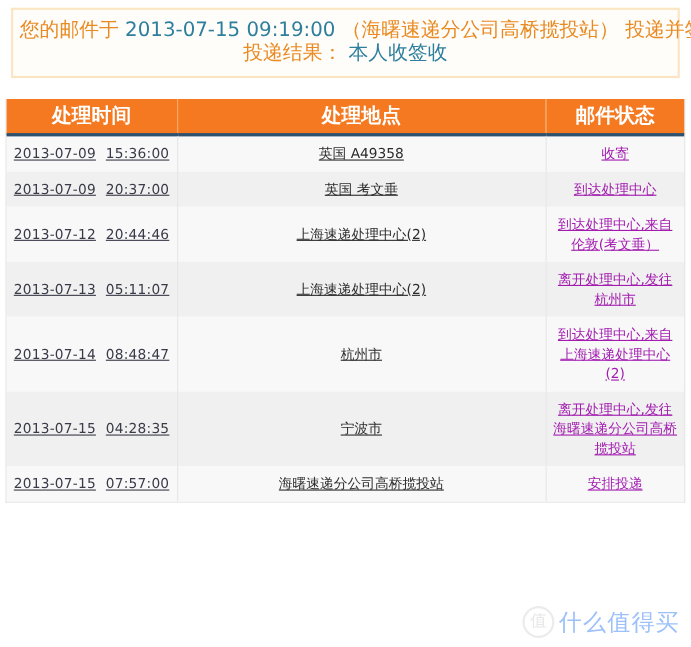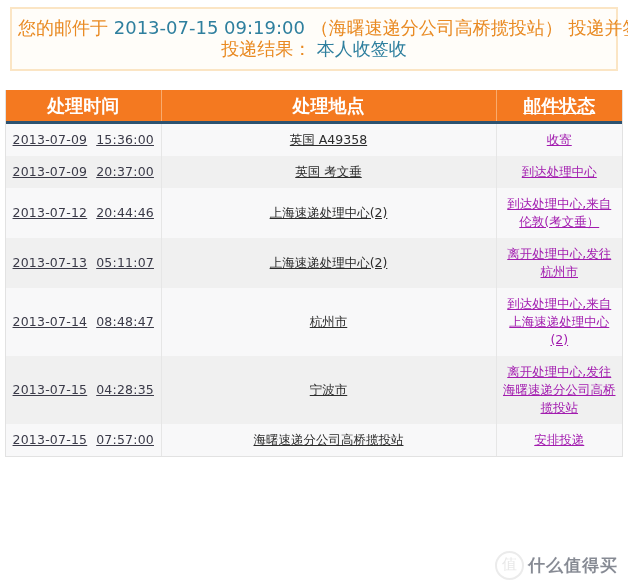--- a/index.html
+++ b/index.html
@@ -53,21 +53,21 @@
     color: #ffffff;
     font-size: 18px;
     font-weight: bold;
     height: 31px;
     line-height: 31px;
     padding: 0;
     text-align: center;
     border-right: 1px solid #f9ab6e;
     border-bottom: 3px solid #2d5270;
   }
-  thead th:last-child { border-right: none; text-decoration: underline; }
+  thead th:last-child { border-right: none; }
 
   tbody td {
     font-size: 12.5px;
     color: #333333;
     text-align: center;
     padding: 7px 6px;
     border-right: 1px solid #e6e6e6;
     line-height: 18px;
     vertical-align: middle;
     text-decoration: underline;
@@ -100,23 +100,23 @@
     width: 25px;
     height: 25px;
     border: 2px solid #d8d8d8;
     border-radius: 50%;
     color: #d0d0d0;
     font-size: 15px;
     line-height: 23px;
     text-align: center;
   }
   .watermark .wm-text {
-    color: #0f172a;
-    font-size: 17px;
-    font-weight: bold;
+    color: #3b82f6;
+    font-size: 21px;
+    font-weight: normal;
     letter-spacing: 1px;
   }
 </style>
 </head>
 <body>
 
 <div class="notice-banner">
   <div class="notice-line">
     <span class="txt-orange">您的邮件于</span>
     <span class="txt-teal">2013-07-15 09:19:00</span>

